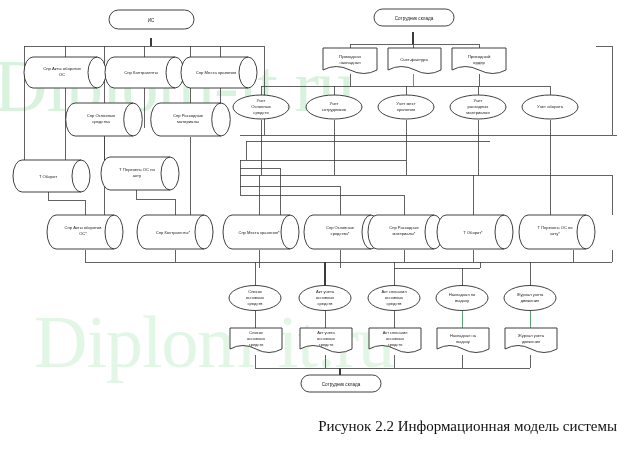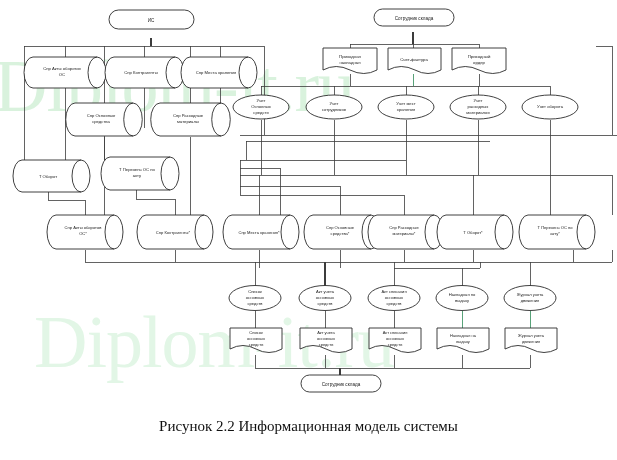--- a/index.html
+++ b/index.html
@@ -16,21 +16,21 @@
     letter-spacing:-1px;
     white-space:nowrap;
     user-select:none;
     pointer-events:none;
     z-index:0;
   }
   .wm.w1{left:-6px;top:44px;}
   .wm.w2{left:34px;top:300px;color:#e2f6e6;}
   svg#diagram{position:absolute;left:0;top:0;z-index:2;}
   .cap{
-    position:absolute;left:0;top:418px;width:617px;text-align:center;
+    position:absolute;left:0;top:418px;width:617px;text-align:right;
     font-family:"Liberation Serif","DejaVu Serif",serif;
     font-size:15px;color:#111;z-index:3;
   }
   text{font-family:"Liberation Sans","DejaVu Sans",sans-serif;fill:#1a1a1a;}
 </style>
 </head>
 <body>
 
 <div id="stage">
 

